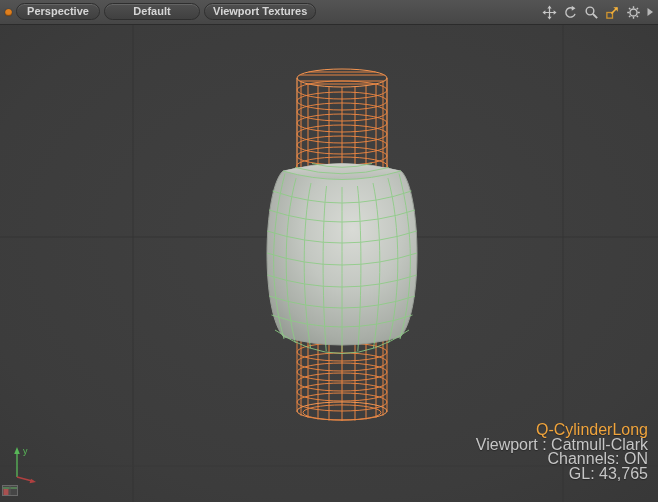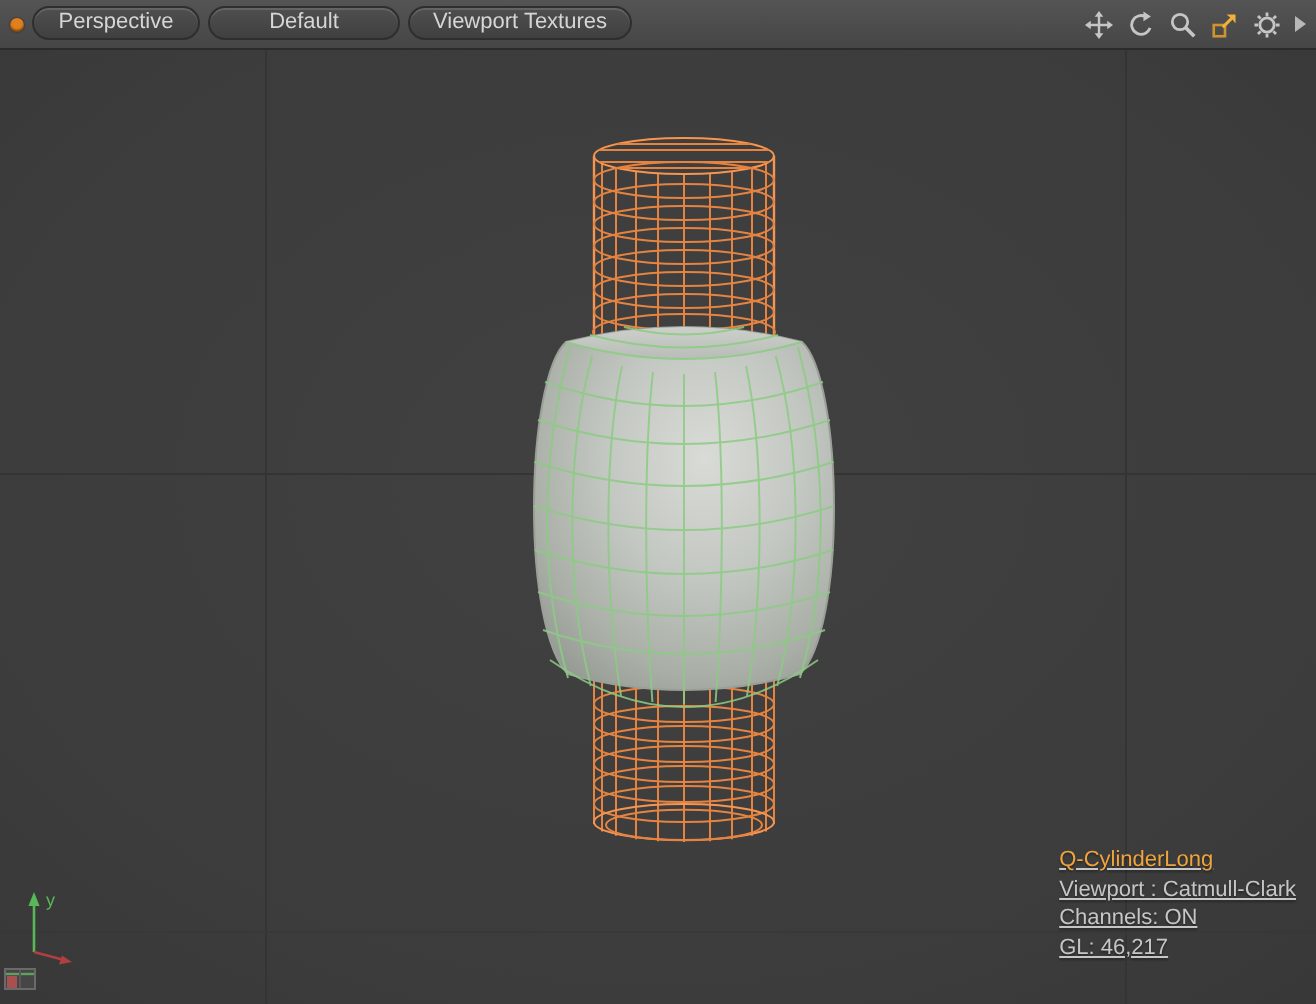--- a/index.html
+++ b/index.html
@@ -6,21 +6,21 @@
   body{
     width:658px;height:502px;position:relative;overflow:hidden;
     background:#3d3d3d;
     font-family:"Liberation Sans",sans-serif;
     -webkit-font-smoothing:antialiased;
   }
   
   .topbar{
     position:absolute;left:0;top:0;width:658px;height:25px;
     background:linear-gradient(#545454,#464646);
-    border-bottom:1px solid #2b2b2b;box-sizing:border-box;
+    border-bottom:1px solid #2b2b2b;box-sizing:border-box;font-weight:bold;
   }
   .active-dot{
     position:absolute;left:5px;top:9px;width:7px;height:7px;border-radius:50%;
     background:#e07f1e;box-shadow:inset 0 -1px 1px rgba(0,0,0,.45), 0 0 1px #222;
   }
   .tb-btn{
     position:absolute;top:3px;height:17px;line-height:15px;border-radius:9px;
     background:linear-gradient(#4f4f4f,#404040);
     border:1px solid #2e2e2e;
     box-shadow:inset 0 1px 0 rgba(255,255,255,.13);
@@ -34,24 +34,23 @@
     position:absolute;right:3px;top:0;height:24px;
     display:flex;align-items:center;gap:3px;
   }
   .tb-icon{width:18px;height:18px;display:flex;align-items:center;justify-content:center;}
   .tb-icon.small{width:10px;}
   
   .viewport{position:absolute;left:0;top:25px;width:658px;height:477px;}
   .scene{position:absolute;left:0;top:0;}
   
   .hud{
-    position:absolute;right:10px;bottom:21px;text-align:left;
-    font-size:11px;line-height:14.5px;color:#c6c6c6;
+    position:absolute;right:10px;bottom:21px;text-align:right;
+    font-size:16px;line-height:14.5px;color:#c6c6c6;
     text-shadow:0 1px 1px rgba(0,0,0,.35);
-    text-decoration:underline;
   }
   .hud .objname{color:#f0a43c;}
   
   .axis-gizmo{position:absolute;left:6px;bottom:13px;}
   .workplane{position:absolute;left:2px;bottom:1px;}
 </style>
 </head>
 <body>
 
 <div class="topbar">
@@ -217,21 +216,21 @@
         <path d="M399,148.5 C414,205 414,265 400,314"></path>
         <path d="M285,148.5 C270,205 270,265 284,314"></path>
       </g>
     </g>
   </svg>
 
   <div class="hud">
     <div class="objname">Q-CylinderLong</div>
     <div>Viewport : Catmull-Clark</div>
     <div>Channels: ON</div>
-    <div>GL: 46,217</div>
+    <div>GL: 43,765</div>
   </div>
 
   <div class="axis-gizmo">
     <svg width="40" height="44" viewBox="0 0 40 44">
       <line x1="11" y1="36" x2="11" y2="12" stroke="#58b858" stroke-width="1.3"></line>
       <path d="M11 6 L8.2 13 H13.8 Z" fill="#58b858"></path>
       <text x="17" y="13" font-size="9" fill="#58b858" font-family="Liberation Sans, sans-serif">y</text>
       <line x1="11" y1="36" x2="26" y2="40" stroke="#b04040" stroke-width="1.3"></line>
       <path d="M30 41 L23.5 42.3 L25 37.8 Z" fill="#b04040"></path>
     </svg>

